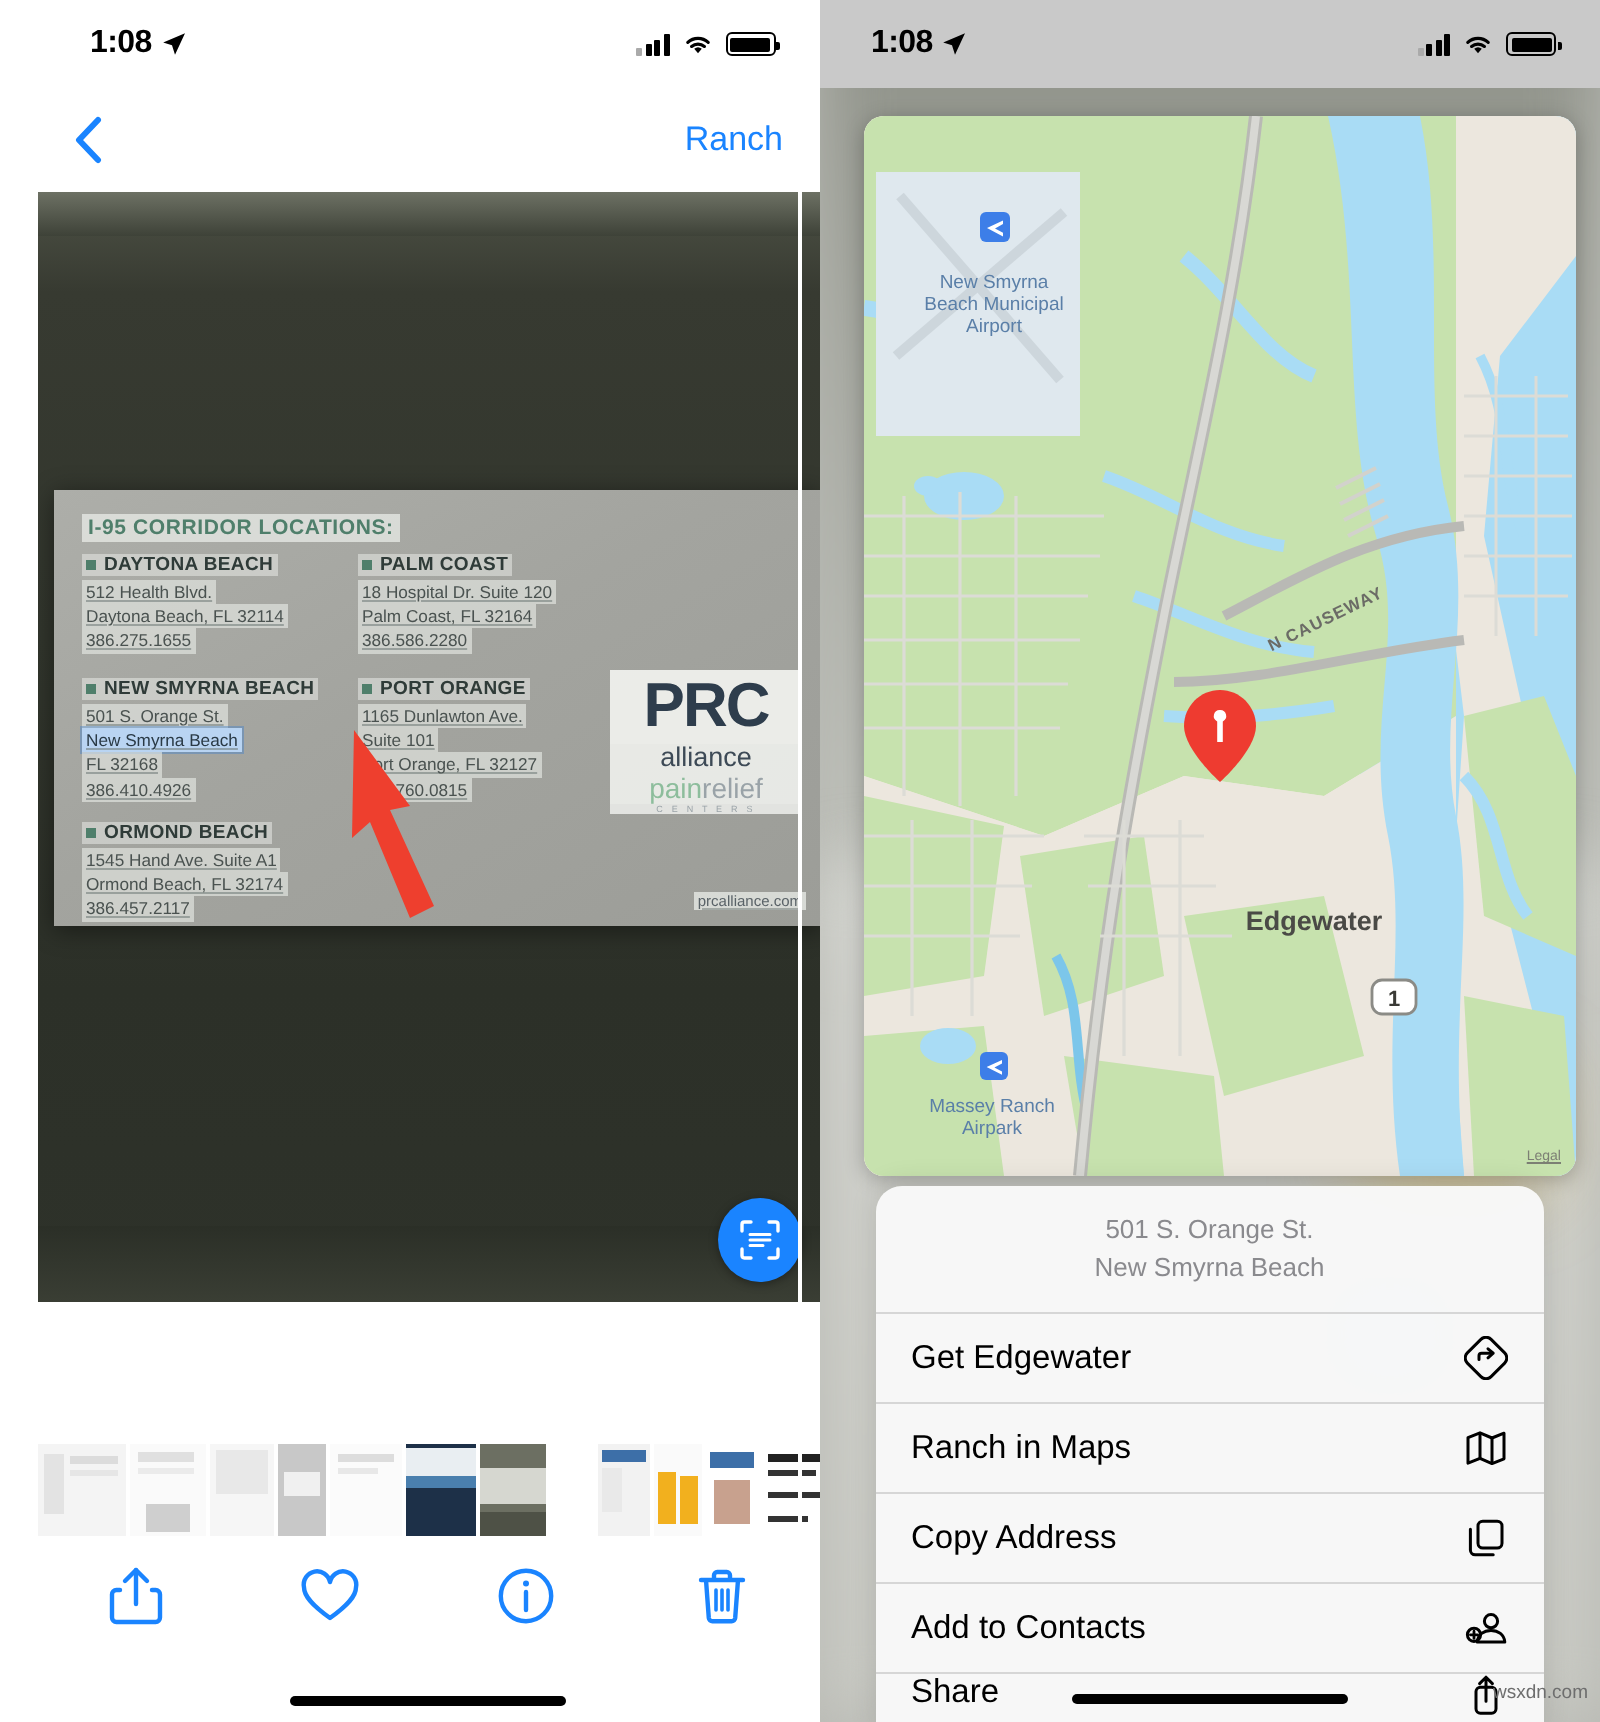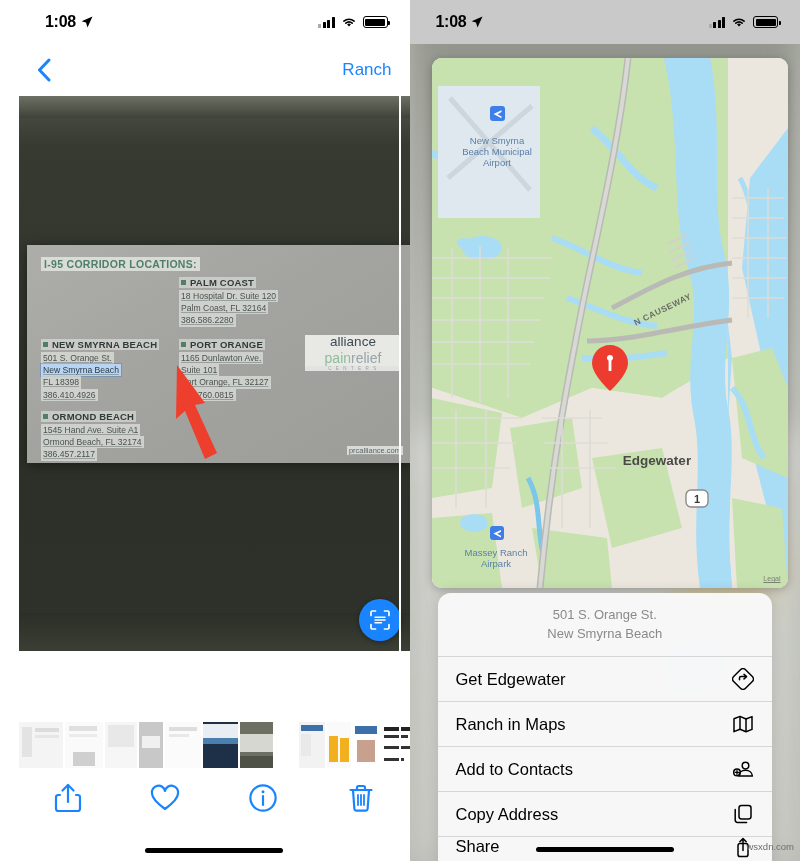--- a/index.html
+++ b/index.html
@@ -226,29 +226,38 @@
       </svg>
       <div class="edit-btn">Ranch</div>
     </div>
 
     <div class="photo-area">
       <div class="photo-bg"></div>
 
       <div class="card">
         <div class="card-title">I-95 CORRIDOR LOCATIONS:</div>
 
+        <div class="col c1" style="top:32px;">
+          <div class="loc-head">
+              <i class="sq"></i>
+              <span>DAYTONA BEACH</span>
+            </div>
+          <div class="loc-line">512 Health Blvd.</div>
+          <div class="loc-line">Daytona Beach, FL 32114</div>
+          <div class="loc-line">386.275.1655</div>
+        </div>
 
         <div class="col c1" style="top:94px;">
           <div class="loc-head">
               <i class="sq"></i>
               <span>NEW SMYRNA BEACH</span>
             </div>
           <div class="loc-line">501 S. Orange St.</div>
           <div class="loc-line sel">New Smyrna Beach</div>
-          <div class="loc-line">FL 18398</div>
+          <div class="loc-line">FL 32168</div>
           <div class="loc-line">386.410.4926</div>
         </div>
 
         <div class="col c1" style="top:166px;">
           <div class="loc-head">
               <i class="sq"></i>
               <span>ORMOND BEACH</span>
             </div>
           <div class="loc-line">1545 Hand Ave. Suite A1</div>
           <div class="loc-line">Ormond Beach, FL 32174</div>
@@ -270,20 +279,21 @@
               <i class="sq"></i>
               <span>PORT ORANGE</span>
             </div>
           <div class="loc-line">1165 Dunlawton Ave.</div>
           <div class="loc-line">Suite 101</div>
           <div class="loc-line">Port Orange, FL 32127</div>
           <div class="loc-line">386.760.0815</div>
         </div>
 
         <div class="prc-logo">
+          <div class="prc-word">PRC</div>
           <div class="prc-alliance">alliance</div>
           <div class="prc-pain"><b>pain</b><i>relief</i></div>
           <div class="prc-centers">C E N T E R S</div>
         </div>
         <div class="prc-url">prcalliance.com</div>
 
         <svg class="red-arrow" viewBox="0 0 80 110">
           <path d="M12 10 L40 48 L30 50 L52 98 L40 104 L20 56 L11 64 Z" fill="#ee3f2e"></path>
         </svg>
       </div>
@@ -541,37 +551,37 @@
 
       <div class="as-item">
         <span class="lbl">Ranch in Maps</span>
         <svg class="as-icon" viewBox="0 0 22 22">
           <path d="M2 5.8 L8 3.4 L14 6 L20 3.6 V16.4 L14 18.8 L8 16.2 L2 18.6 Z" stroke="#000" stroke-width="1.5" fill="none" stroke-linejoin="round"></path>
           <path d="M8 3.4 V16.2 M14 6 V18.8" stroke="#000" stroke-width="1.5" fill="none"></path>
         </svg>
       </div>
 
       <div class="as-item">
+        <span class="lbl">Copy Address</span>
+        <svg class="as-icon" viewBox="0 0 22 22">
+          <rect x="7" y="2.6" width="12" height="13.4" rx="2.4" stroke="#000" stroke-width="1.5" fill="none"></rect>
+          <path d="M14.6 19.4 H5.6 A2.4 2.4 0 0 1 3.2 17 V6.6" stroke="#000" stroke-width="1.5" fill="none" stroke-linecap="round"></path>
+        </svg>
+      </div>
+
+      <div class="as-item">
         <span class="lbl">Add to Contacts</span>
         <svg class="as-icon" viewBox="0 0 22 22">
           <circle cx="13.5" cy="7.6" r="3.3" stroke="#000" stroke-width="1.5" fill="none"></circle>
           <path d="M6.6 18 C6.9 14.3 9.9 12.2 13.5 12.2 C17.1 12.2 20.1 14.3 20.4 18 Z" stroke="#000" stroke-width="1.5" fill="none" stroke-linejoin="round"></path>
           <circle cx="5" cy="14.4" r="3.3" stroke="#000" stroke-width="1.5" fill="none"></circle>
           <path d="M5 12.6 V16.2 M3.2 14.4 H6.8" stroke="#000" stroke-width="1.4" stroke-linecap="round"></path>
         </svg>
       </div>
 
-      <div class="as-item">
-        <span class="lbl">Copy Address</span>
-        <svg class="as-icon" viewBox="0 0 22 22">
-          <rect x="7" y="2.6" width="12" height="13.4" rx="2.4" stroke="#000" stroke-width="1.5" fill="none"></rect>
-          <path d="M14.6 19.4 H5.6 A2.4 2.4 0 0 1 3.2 17 V6.6" stroke="#000" stroke-width="1.5" fill="none" stroke-linecap="round"></path>
-        </svg>
-      </div>
-
       <div class="as-item partial">
         <span class="lbl">Share</span>
         <svg class="as-icon" viewBox="0 0 22 22">
           <rect x="6" y="6.6" width="10" height="13" rx="2.2" stroke="#000" stroke-width="1.5" fill="none"></rect>
           <path d="M11 13.6 V1.6 M7.8 4.8 L11 1.6 L14.2 4.8" stroke="#000" stroke-width="1.5" fill="none" stroke-linecap="round" stroke-linejoin="round"></path>
         </svg>
       </div>
     </div>
 
     <div class="home-ind-r"></div>

